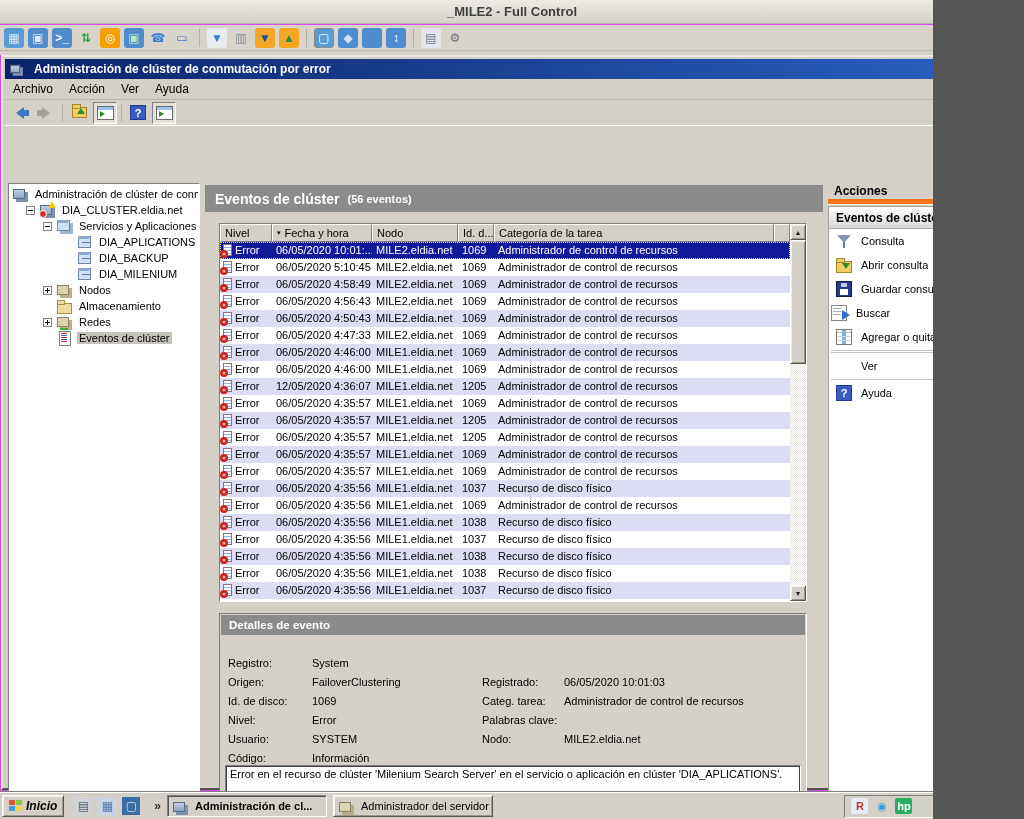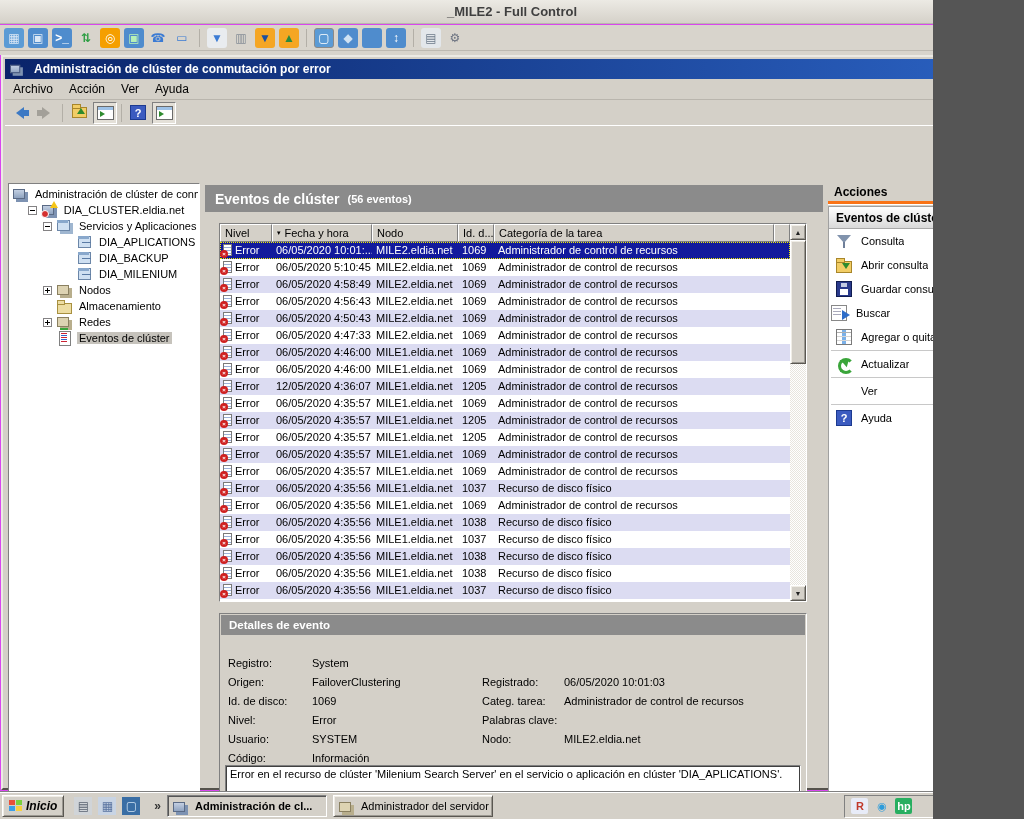--- a/index.html
+++ b/index.html
@@ -49,21 +49,21 @@
   .mt-up::after{content:"";position:absolute;right:1px;top:0px;width:0;height:0;border:4px solid transparent;border-bottom:6px solid #2e8b2e;border-top:none;}
   .mt-win{width:17px;height:14px;background:#fff;border:1px solid #6a6a6a;position:relative;}
   .mt-win::before{content:"";position:absolute;left:0;top:0;right:0;height:3px;background:#9ec2e8;}
   .mt-win::after{content:"";position:absolute;left:2px;bottom:2px;width:0;height:0;border:3px solid transparent;border-left:5px solid #2e8b2e;border-right:none;}
   .mt-help{width:16px;height:15px;background:#3b5bc0;border:1px solid #1c3a90;color:#fff;display:flex;align-items:center;justify-content:center;font-size:11px;font-weight:bold;}
 
   
   .tree-pane{position:absolute;left:5px;top:126px;width:192px;height:636px;background:#fff;border:1px solid;border-color:#808080 #fff #fff #808080;overflow:hidden;}
   .tree-body{position:absolute;left:1px;top:2px;right:1px;bottom:17px;overflow:hidden;}
   .tree-row{display:flex;align-items:center;height:16px;font-size:11px;white-space:nowrap;}
-  .lvl0{padding-left:2px;}.lvl1{padding-left:6px;justify-content:center;}.lvl2{padding-left:33px;}.lvl3{padding-left:53px;}
+  .lvl0{padding-left:2px;}.lvl1{padding-left:16px;}.lvl2{padding-left:33px;}.lvl3{padding-left:53px;}
   .exp{flex:0 0 9px;width:9px;height:9px;border:1px solid #848284;background:#fff;margin-right:4px;position:relative;}
   .exp::before{content:"";position:absolute;left:1px;top:3px;width:5px;height:1px;background:#000;}
   .exp.plus::after{content:"";position:absolute;left:3px;top:1px;width:1px;height:5px;background:#000;}
   .exp.spacer{visibility:hidden;}
   .tlabel{padding:0 2px;}
   .tree-row.selected .tlabel{background:#c6c3bc;}
   .hscroll{position:absolute;left:1px;bottom:1px;right:1px;height:16px;display:flex;}
   .sb-btn{width:16px;height:16px;background:#d4d0c8;display:flex;align-items:center;justify-content:center;font-size:7px;color:#222;flex:0 0 16px;}
   .hthumb{width:112px;height:16px;background:#d4d0c8;flex:0 0 112px;}
   .htrack{flex:1;}
@@ -98,21 +98,21 @@
   .dcol-left{left:8px;top:39px;}
   .dcol-right{left:262px;top:58px;}
   .drow{display:flex;height:19px;align-items:center;}
   .dlabel{width:84px;flex:0 0 84px;}
   .dcol-right .dlabel{width:82px;flex:0 0 82px;}
   .dvalue{white-space:nowrap;}
   .dmsg{position:absolute;left:5px;top:151px;width:576px;height:30px;background:#fff;border:1px solid;border-color:#808080 #fff #fff #808080;outline:1px solid #404040;outline-offset:-2px;font-size:11px;padding:2px 4px;overflow:hidden;}
 
   
   .actions-pane{position:absolute;left:825px;top:126px;width:194px;height:636px;}
-  .actions-title{height:21px;background:#d4d0c8;border-bottom:3px solid #f97316;box-shadow:0 1px 0 #fff;font-size:12px;font-weight:bold;display:flex;align-items:center;padding:0 6px;color:#000;}
+  .actions-title{height:21px;background:#d4d0c8;border-bottom:5px solid #f97316;box-shadow:0 1px 0 #fff;font-size:12px;font-weight:bold;display:flex;align-items:center;padding:0 6px;color:#000;}
   .actions-body{position:absolute;left:0;top:23px;right:0;bottom:0;background:#fff;border:1px solid #a0a0a0;}
   .asection{height:22px;background:linear-gradient(#fefefe,#d9d9d9);border-bottom:1px solid #a8a8a8;display:flex;align-items:center;padding:0 7px;font-size:12px;font-weight:bold;}
   .asection .up-arrow{margin-left:auto;width:0;height:0;border:4px solid transparent;border-bottom:5px solid #444;border-top:none;}
   .aitem{height:24px;display:flex;align-items:center;font-size:11px;position:relative;padding-right:8px;}
   .aitem .albl{white-space:nowrap;overflow:hidden;}
   .asep{height:1px;background:#c8c8c8;margin:1px 2px;}
   .chev{margin-left:auto;width:0;height:0;border:4px solid transparent;border-left:5px solid #333;border-right:none;}
 
   .ai{width:16px;height:16px;flex:0 0 16px;margin:0 9px 0 7px;position:relative;}
   .ai.noicon{visibility:hidden;}
@@ -748,24 +748,20 @@
   </div>
             <div class="aitem">
     <span class="ai ai-search"></span>
     <span class="albl">Buscar</span>
   </div>
             <div class="aitem">
     <span class="ai ai-columns"></span>
     <span class="albl">Agregar o quitar columnas</span>
   </div>
             <div class="asep"></div>
-            <div class="aitem">
-    <span class="ai ai-refresh"></span>
-    <span class="albl">Actualizar</span>
-  </div>
             <div class="asep"></div>
             <div class="aitem">
     <span class="ai noicon"></span>
     <span class="albl">Ver</span>
   <span class="chev"></span>
             </div>
             <div class="asep"></div>
             <div class="aitem">
     <span class="ai ai-help"></span>
     <span class="albl">Ayuda</span>

